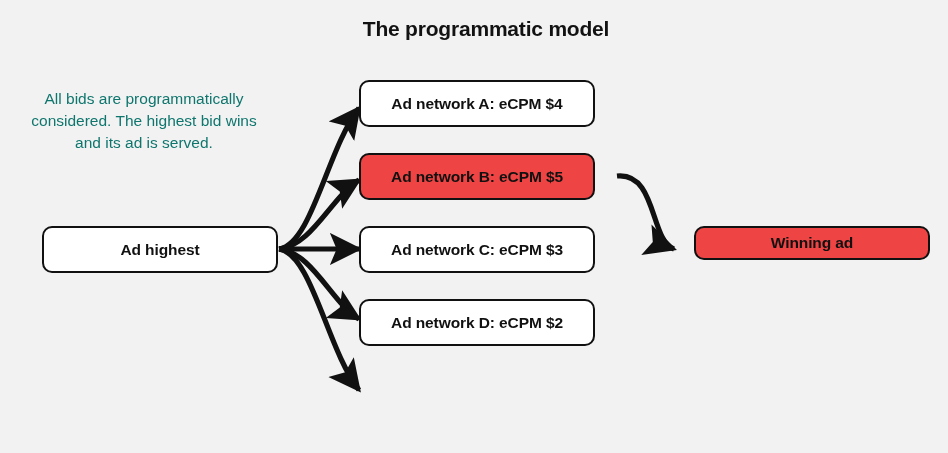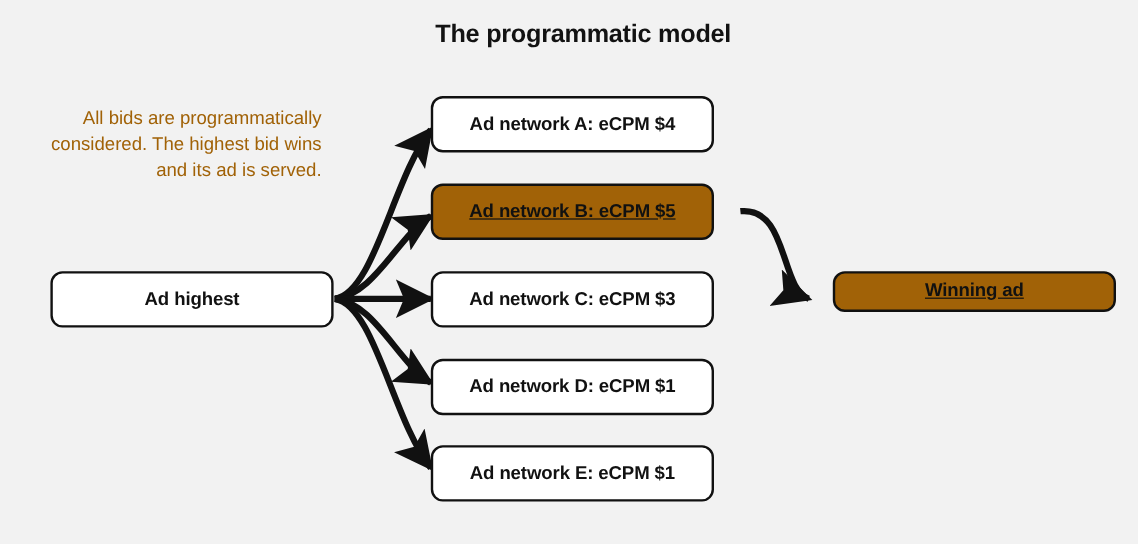--- a/index.html
+++ b/index.html
@@ -29,24 +29,24 @@
     font-size: 21px;
     font-weight: bold;
     color: #121212;
     letter-spacing: -0.2px;
   }
   .description {
     position: absolute;
     left: 8px;
     top: 88px;
     width: 248px;
-    text-align: right;
+    text-align: center;
     font-size: 15.5px;
     line-height: 22px;
-    color: #a16207;
+    color: #0f766e;
   }
   svg.edges {
     position: absolute;
     left: 0;
     top: 0;
     width: 948px;
     height: 453px;
     pointer-events: none;
   }
   .node {
@@ -57,22 +57,21 @@
     background: #ffffff;
     display: flex;
     align-items: center;
     justify-content: center;
     font-size: 15.5px;
     font-weight: bold;
     color: #111111;
     letter-spacing: -0.1px;
   }
   .node.green {
-    background: #a16207;
-    text-decoration: underline;
+    background: #ef4444;
   }
   .node-ad-request {
     left: 30px;
     top: 226px;
     width: 236px;
     height: 47px;
   }
   .node-net {
     left: 347px;
     width: 236px;
@@ -126,24 +125,21 @@
 
   <div class="node node-net net-b green">
     <span>Ad network B: eCPM $5</span>
   </div>
 
   <div class="node node-net net-c">
     <span>Ad network C: eCPM $3</span>
   </div>
 
   <div class="node node-net net-d">
-    <span>Ad network D: eCPM $1</span>
+    <span>Ad network D: eCPM $2</span>
   </div>
 
-  <div class="node node-net net-e">
-    <span>Ad network E: eCPM $1</span>
-  </div>
 
   <div class="node node-winning green">
     <span>Winning ad</span>
   </div>
 
 </div>
 
 </body></html>

